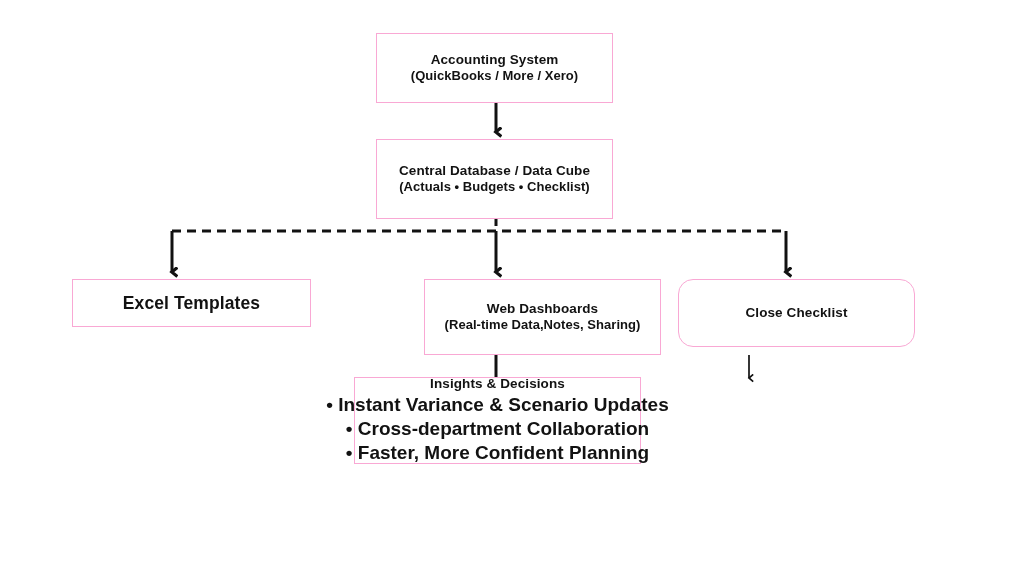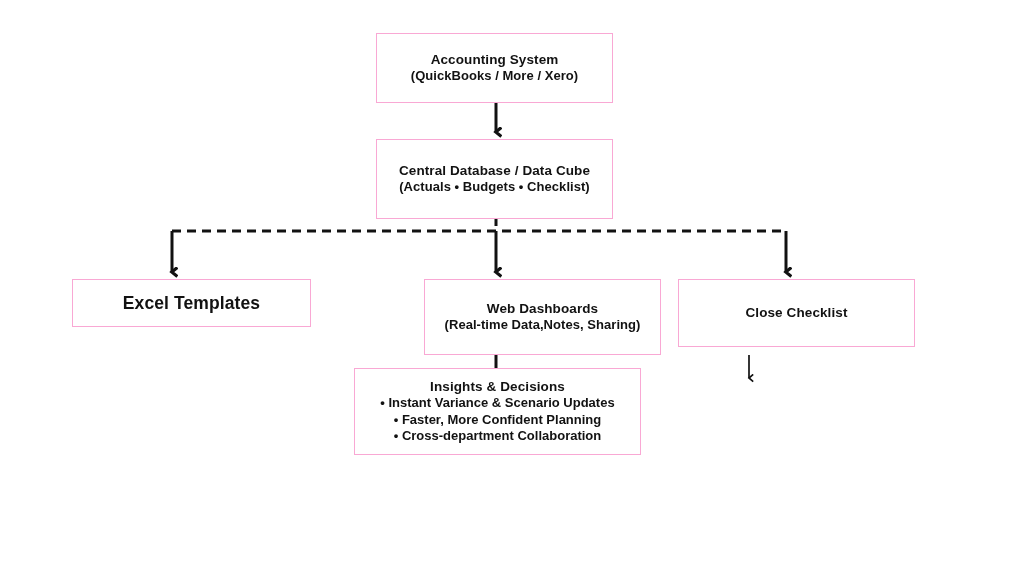--- a/index.html
+++ b/index.html
@@ -41,31 +41,31 @@
     white-space: nowrap;
   }
   .node.big-title .title {
     font-size: 17.5px;
   }
   .node.big-title .sub {
     font-size: 13px;
   }
   .node .bullet {
     font-weight: bold;
-    font-size: 13px;
+    font-size: 19px;
     white-space: nowrap;
   }
 
   
   #node-accounting   { left: 376px; top: 33px;  width: 237px; height: 70px; }
   #node-database     { left: 376px; top: 139px; width: 237px; height: 80px; }
   #node-excel        { left: 72px;  top: 279px; width: 239px; height: 48px; }
   #node-dashboards   { left: 376px; top: 279px; width: 237px; height: 76px; margin-left: 48px; }
-  #node-checklist    { left: 678px; top: 279px; width: 237px; height: 68px; }
-  #node-insights     { left: 354px; top: 368px; width: 287px; height: 87px; }
+  #node-checklist    { left: 678px; top: 279px; width: 237px; height: 68px; border-radius: 15px; }
+  #node-insights     { left: 354px; top: 377px; width: 287px; height: 87px; }
 
   svg#wires {
     position: absolute;
     left: 0;
     top: 0;
     width: 1024px;
     height: 573px;
     pointer-events: none;
   }
 </style>
@@ -136,17 +136,17 @@
     <div class="sub">(Real-time Data,Notes, Sharing)</div>
   </div>
 
   <div class="node" id="node-checklist">
     <div class="title">Close Checklist</div>
   </div>
 
   <div class="node" id="node-insights">
     <div class="title">Insights &amp; Decisions</div>
     <div class="bullet">• Instant Variance &amp; Scenario Updates</div>
+    <div class="bullet">• Cross-department Collaboration</div>
     <div class="bullet">• Faster, More Confident Planning</div>
-    <div class="bullet">• Cross-department Collaboration</div>
   </div>
 
 </div>
 
 </body></html>

